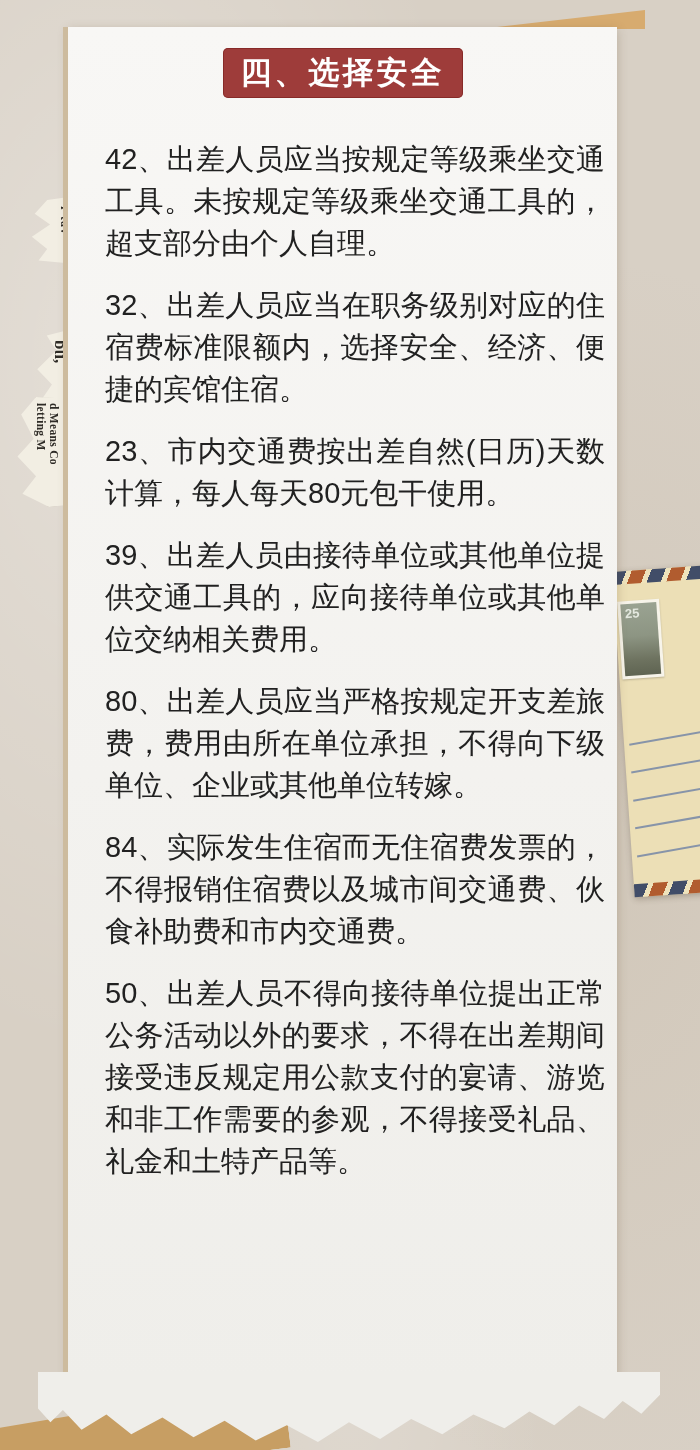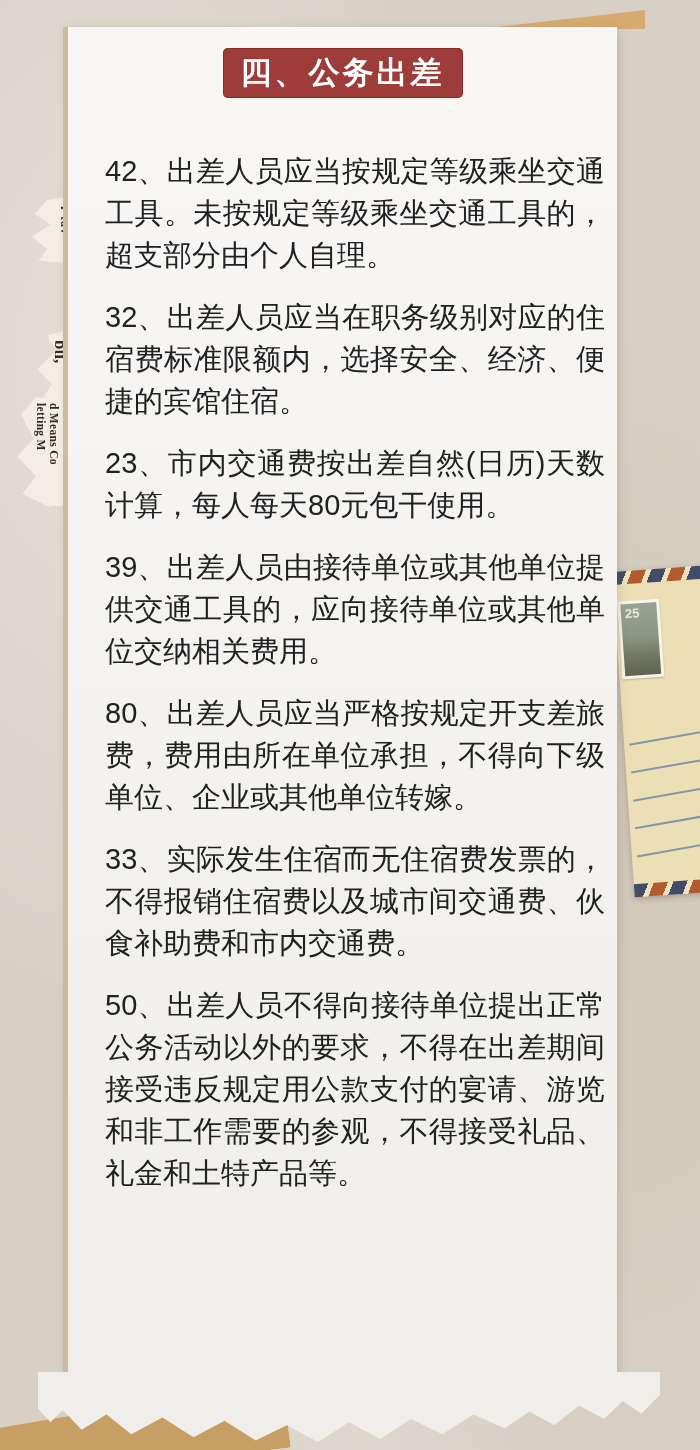--- a/index.html
+++ b/index.html
@@ -52,21 +52,21 @@
     clip-path:polygon(0 0,100% 0,100% 30%,97% 55%,94% 38%,91% 62%,87% 44%,83% 70%,79% 52%,75% 74%,
       70% 56%,65% 82%,60% 62%,55% 88%,50% 66%,45% 92%,40% 70%,35% 90%,30% 64%,25% 86%,
       20% 60%,15% 82%,11% 56%,7% 76%,4% 50%,2% 66%,0 48%);}
   .tan-bottom{position:absolute;left:-12px;top:1402px;width:300px;height:64px;background:#c79e63;
     transform:rotate(-7deg);z-index:1;clip-path:polygon(0 15%,70% 0,100% 40%,100% 100%,0 100%);}
   
   .badge{margin:21px auto 0;width:fit-content;padding:4px 18px;background:#9e3c3a;
     border-radius:5px;color:#ffffff;font-size:31px;font-weight:bold;letter-spacing:3px;
     box-shadow:inset 0 0 0 1px rgba(120,30,28,.6);}
   .content{padding:36px 12px 0 37px;font-size:29px;line-height:42px;color:#212121;}
-  .rule{margin:16px 0 20px 0;text-align:justify;}
+  .rule{margin:4px 0 20px 0;text-align:justify;}
 </style>
 </head>
 <body>
 
 <div class="wedge"></div>
 
 <div class="scrap scrap-a">
   <span class="vtext">r tav</span>
 </div>
 <div class="scrap scrap-b">
@@ -94,25 +94,25 @@
     <div class="addr-line" style="width:84px"></div>
     <div class="addr-line" style="width:88px"></div>
     <div class="addr-line" style="width:82px"></div>
     <div class="addr-line" style="width:86px"></div>
   </div>
 </div>
 
 <div class="tan-bottom"></div>
 
 <div class="sheet">
-  <div class="badge">四、公务出差</div>
+  <div class="badge">四、选择安全</div>
   <div class="content">
     <p class="rule">42、出差人员应当按规定等级乘坐交通工具。未按规定等级乘坐交通工具的，超支部分由个人自理。</p>
     <p class="rule">32、出差人员应当在职务级别对应的住宿费标准限额内，选择安全、经济、便捷的宾馆住宿。</p>
     <p class="rule">23、市内交通费按出差自然(日历)天数计算，每人每天80元包干使用。</p>
     <p class="rule">39、出差人员由接待单位或其他单位提供交通工具的，应向接待单位或其他单位交纳相关费用。</p>
     <p class="rule">80、出差人员应当严格按规定开支差旅费，费用由所在单位承担，不得向下级单位、企业或其他单位转嫁。</p>
-    <p class="rule">33、实际发生住宿而无住宿费发票的，不得报销住宿费以及城市间交通费、伙食补助费和市内交通费。</p>
+    <p class="rule">84、实际发生住宿而无住宿费发票的，不得报销住宿费以及城市间交通费、伙食补助费和市内交通费。</p>
     <p class="rule">50、出差人员不得向接待单位提出正常公务活动以外的要求，不得在出差期间接受违反规定用公款支付的宴请、游览和非工作需要的参观，不得接受礼品、礼金和土特产品等。</p>
   </div>
 </div>
 
 <div class="torn"></div>
 
 </body></html>

